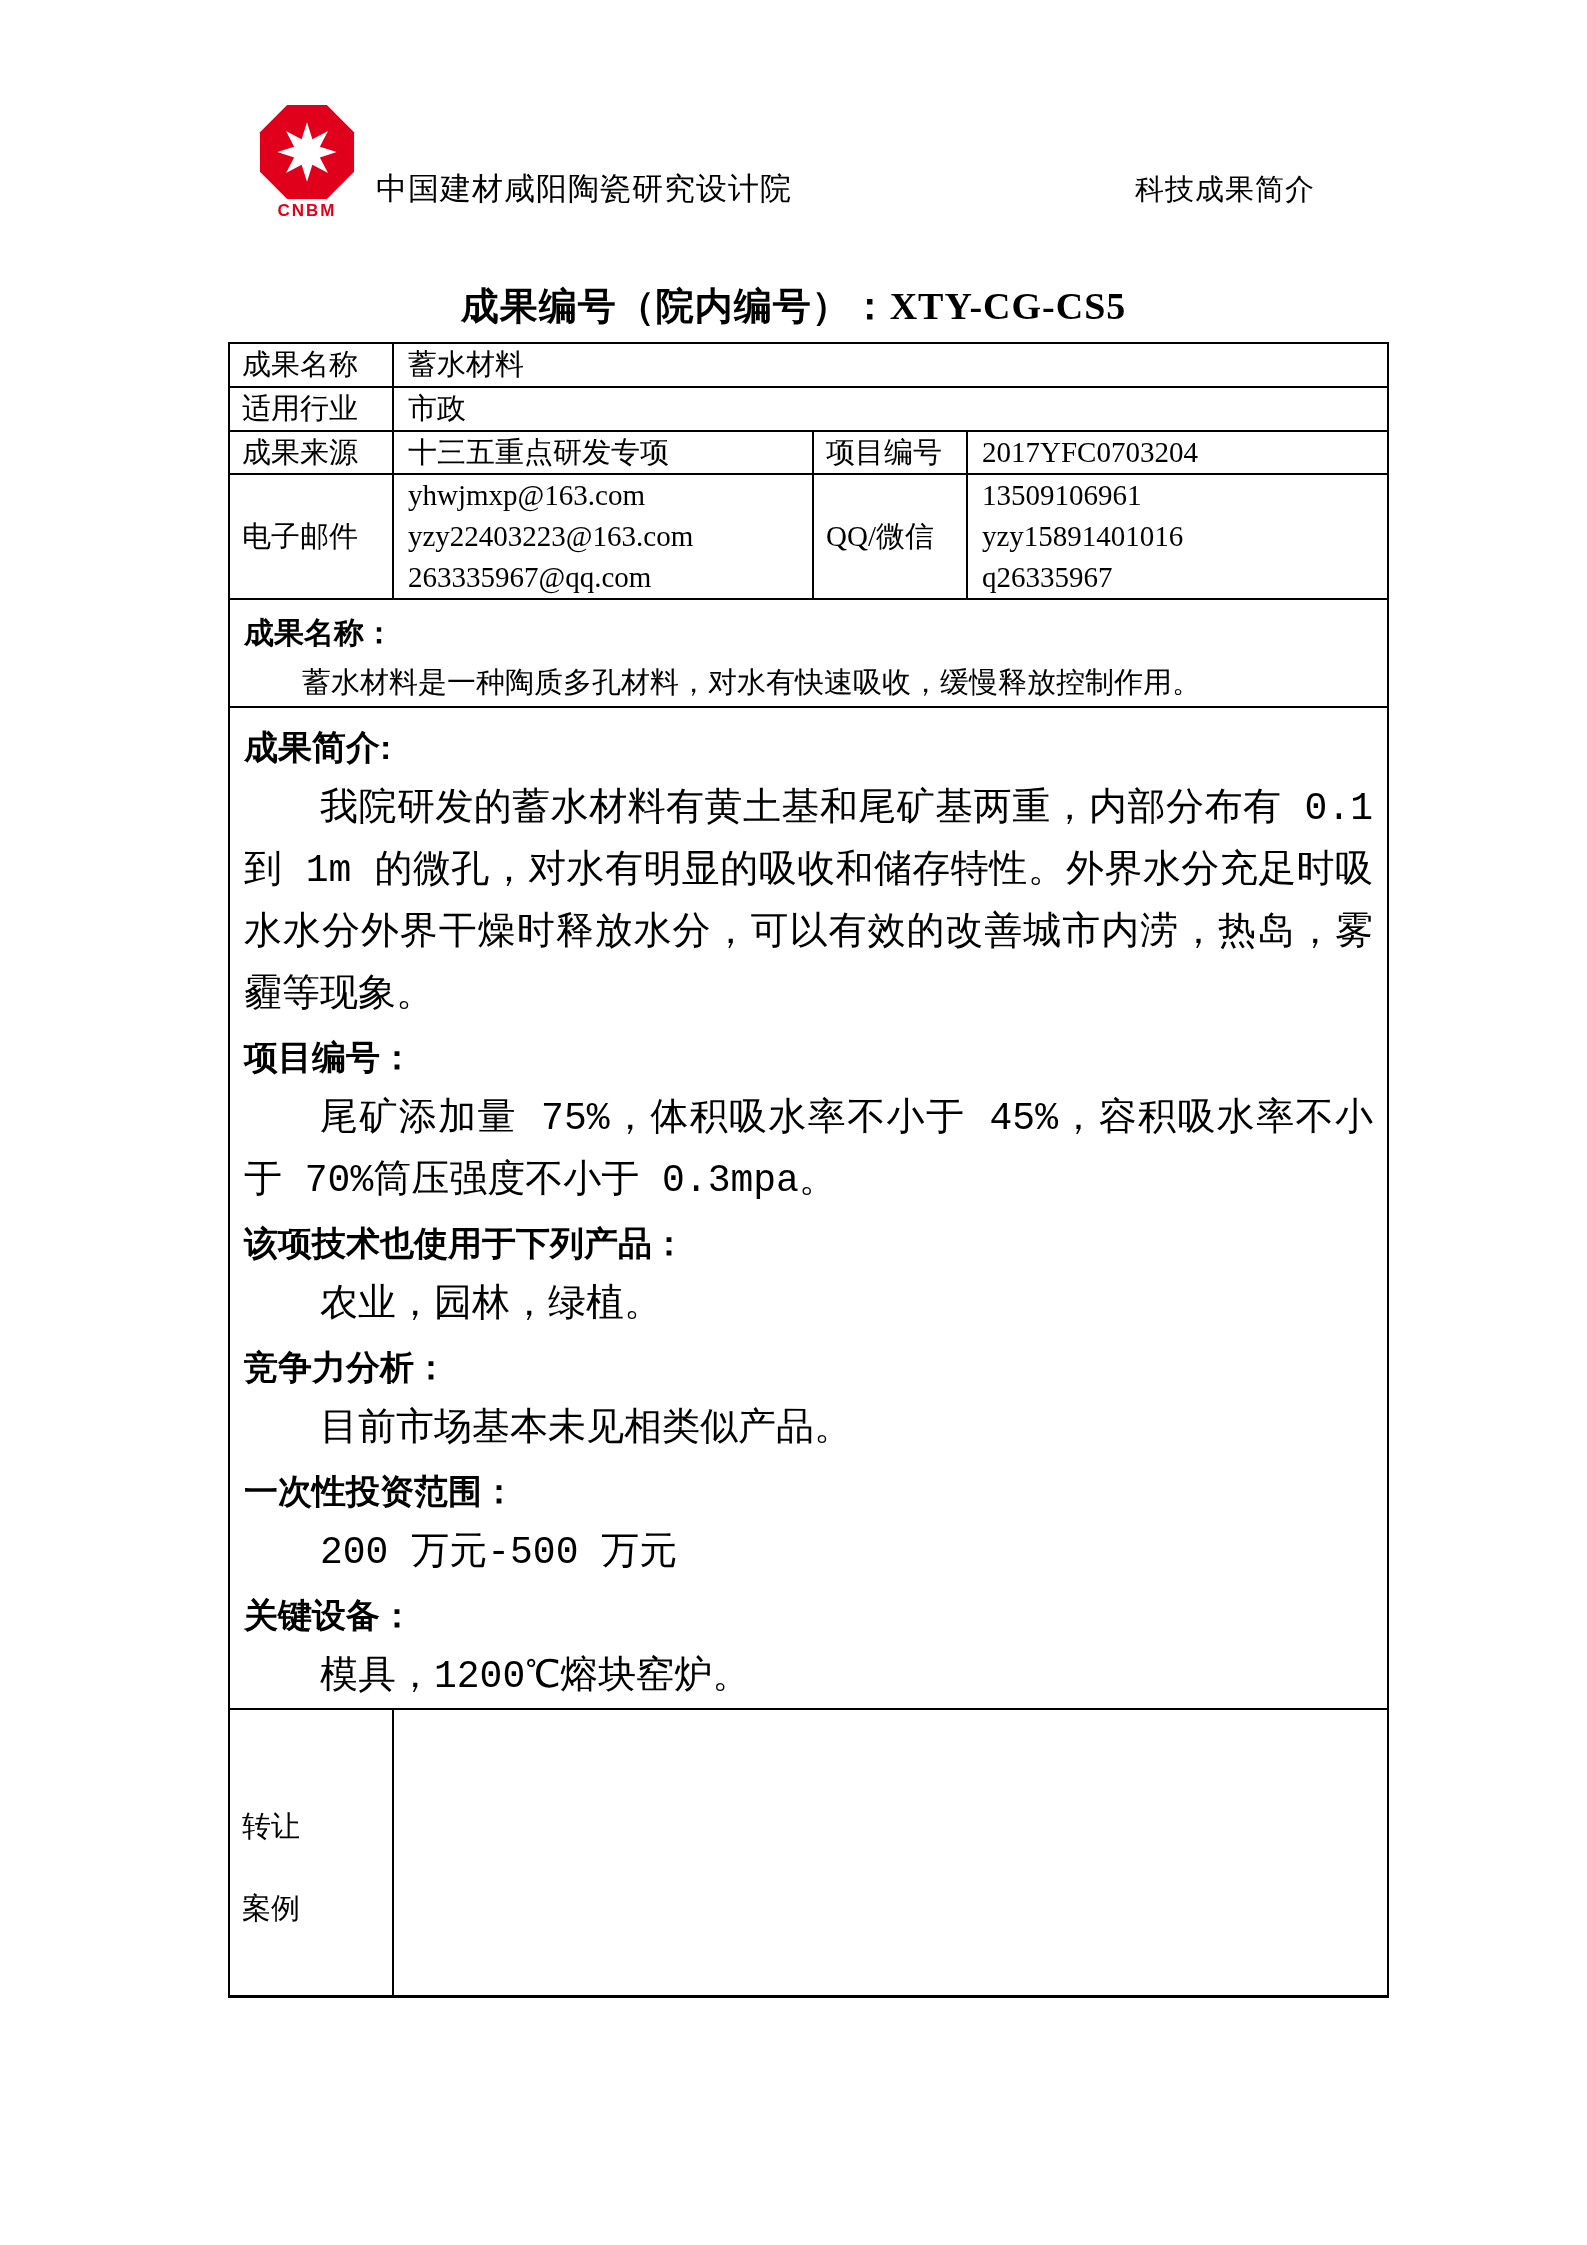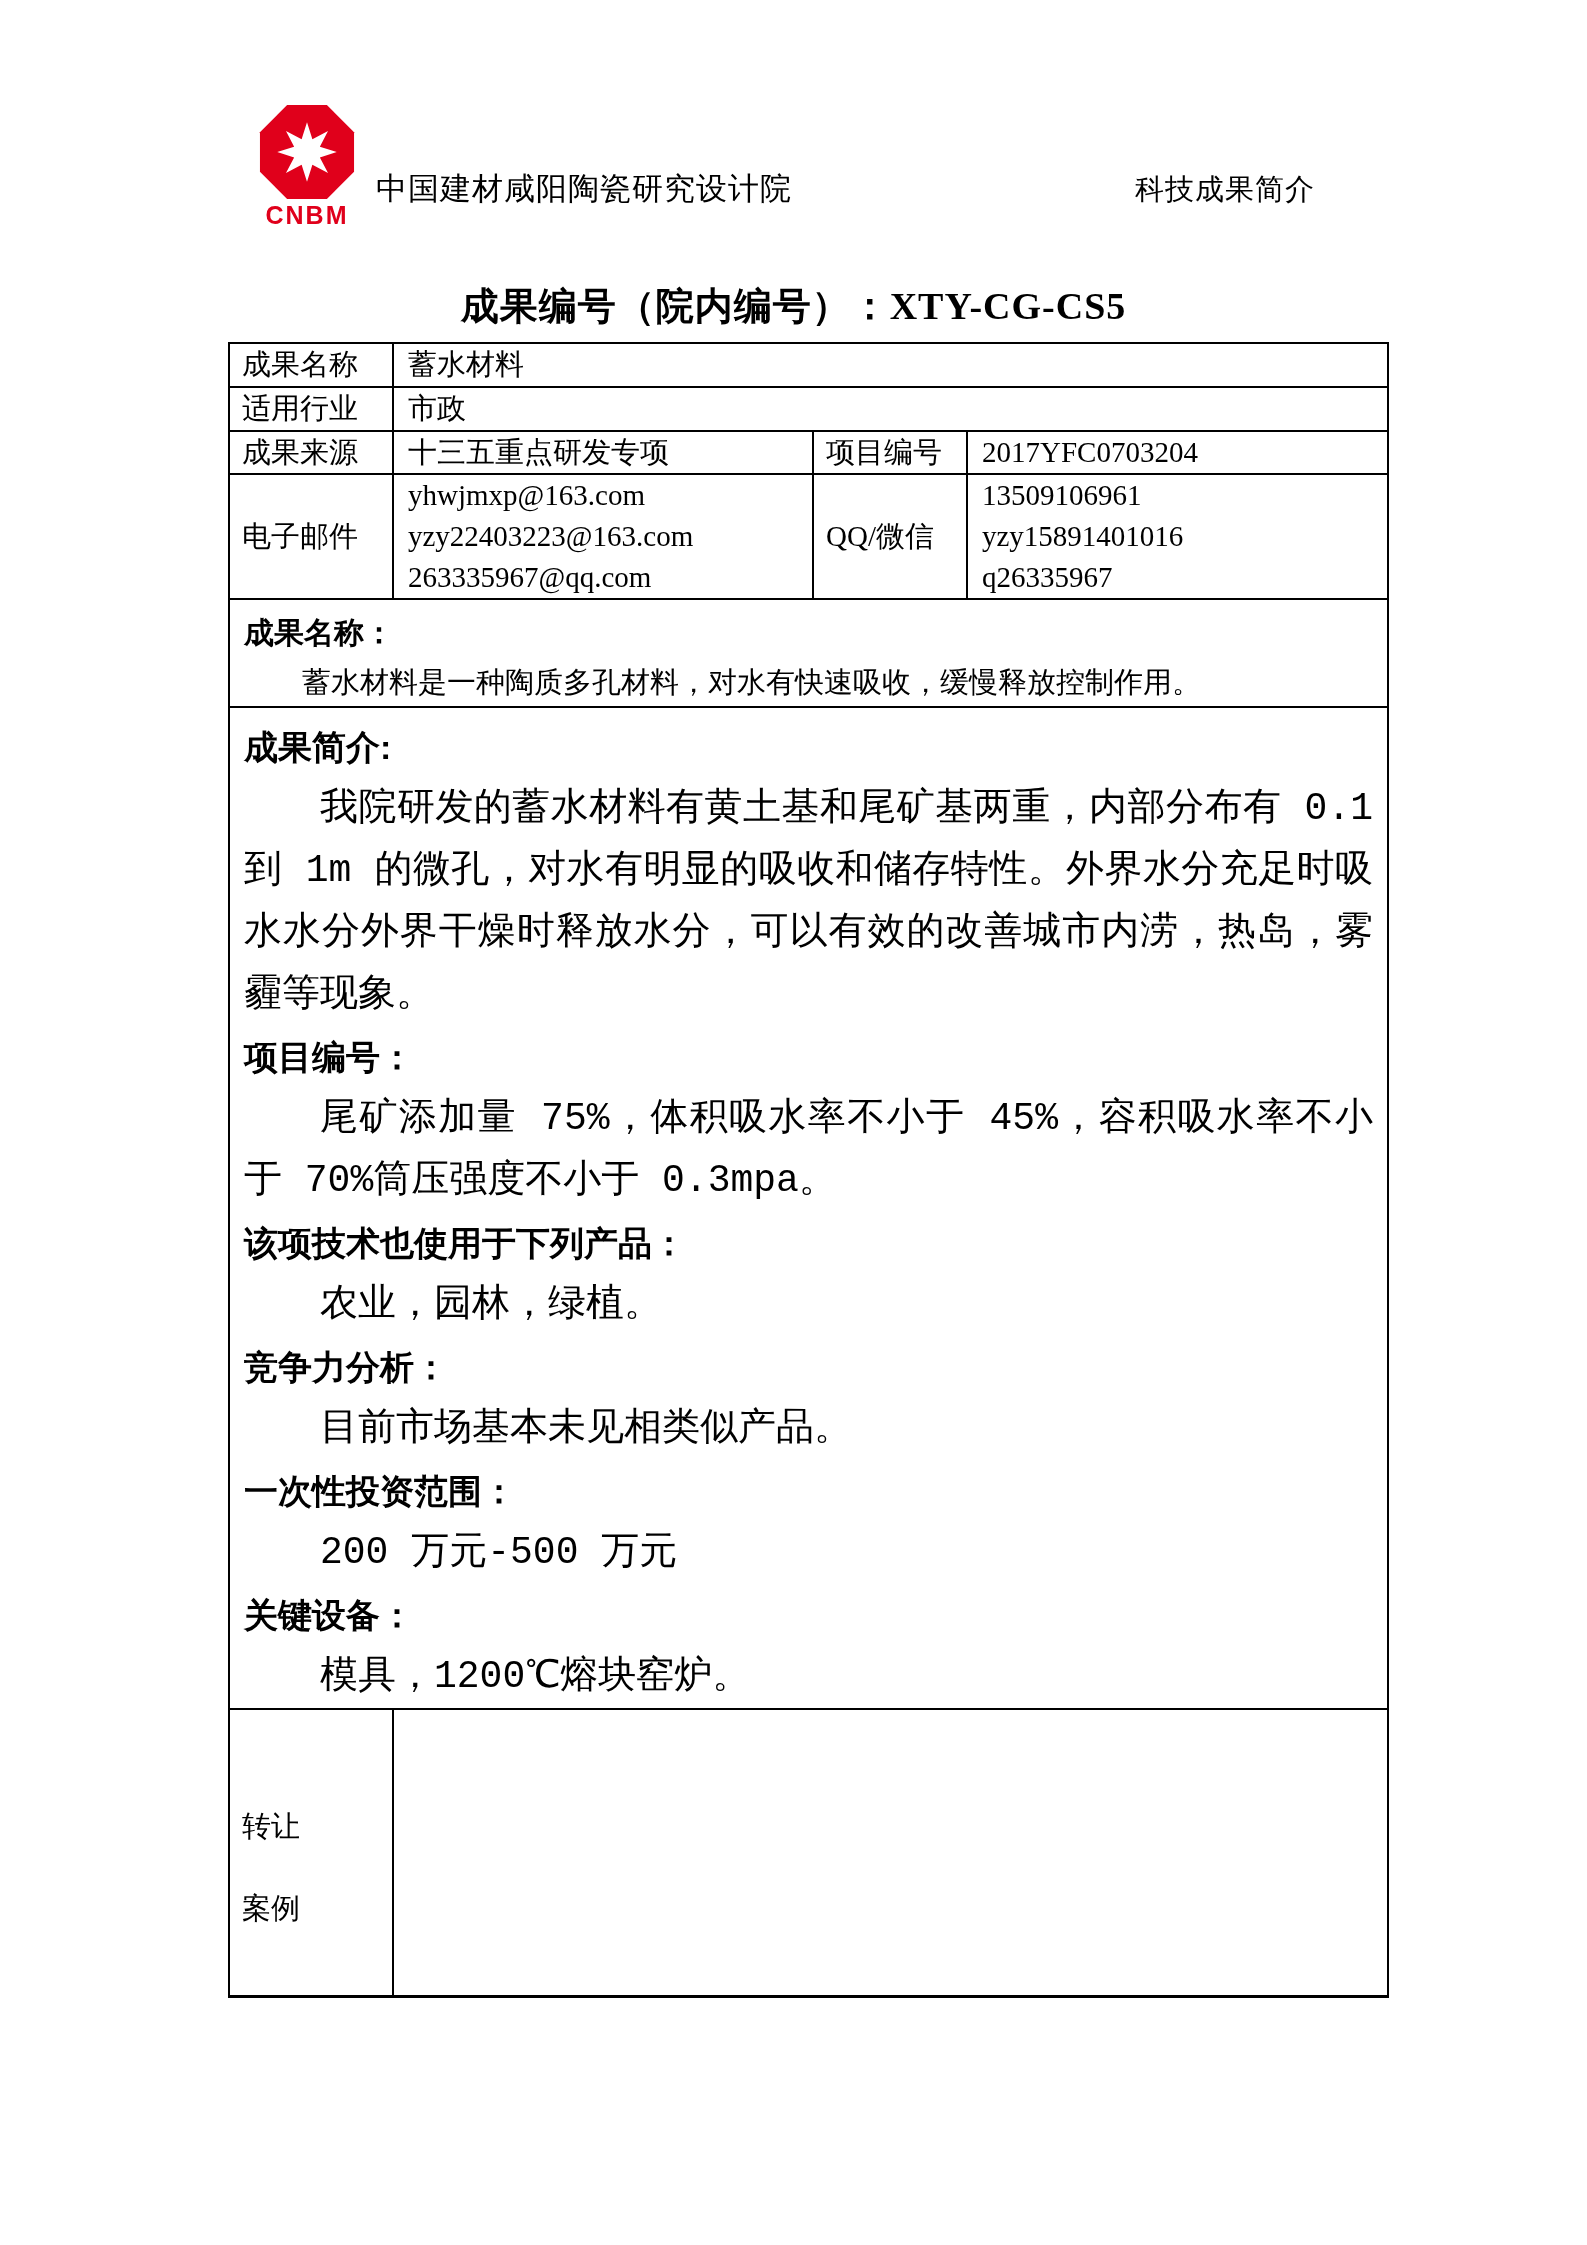--- a/index.html
+++ b/index.html
@@ -7,21 +7,21 @@
   .page {
     position:relative; width:1587px; height:2245px; background:#ffffff;
     font-family:"Liberation Serif","DejaVu Serif",serif; color:#000;
     overflow:hidden;
   }
 
   
   .logo-wrap { position:absolute; left:248px; top:104px; width:118px; text-align:center; }
   .logo-mark { width:96px; height:96px; display:block; margin:0 auto; }
   .logo-word { font-family:"Liberation Sans","DejaVu Sans",sans-serif; font-weight:bold;
-               font-size:25px; letter-spacing:2px; margin-top:1px; }
+               font-size:17px; letter-spacing:2px; margin-top:1px; }
   .inst-name { position:absolute; left:376px; top:168px; font-size:31px;
                font-family:"Liberation Sans","DejaVu Sans",sans-serif; letter-spacing:1px; }
   .doc-type  { position:absolute; right:272px; top:170px; font-size:29px;
                font-family:"Liberation Sans","DejaVu Sans",sans-serif; letter-spacing:1px; }
 
   
   .doc-title { position:absolute; left:0; top:281px; width:100%; text-align:center;
                font-size:38px; font-weight:bold; letter-spacing:1px;
                font-family:"Liberation Serif","DejaVu Serif",serif; }
 

